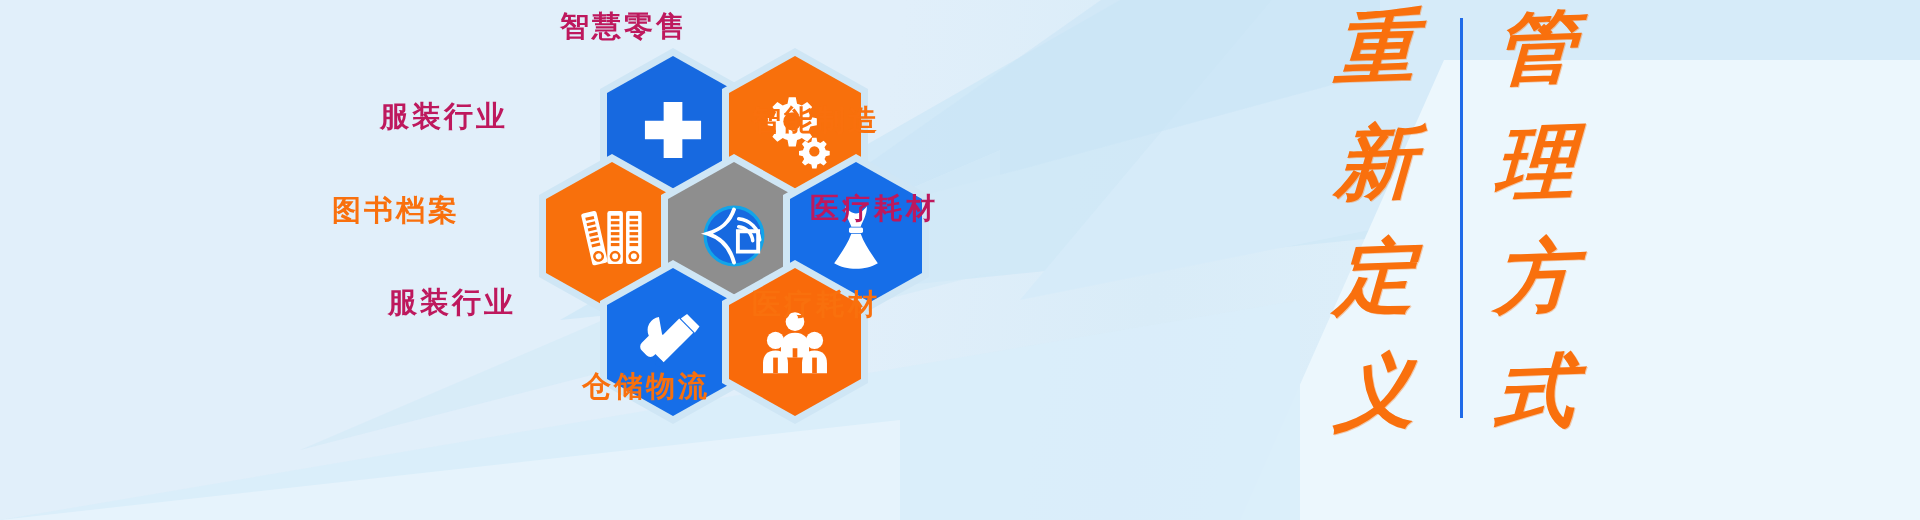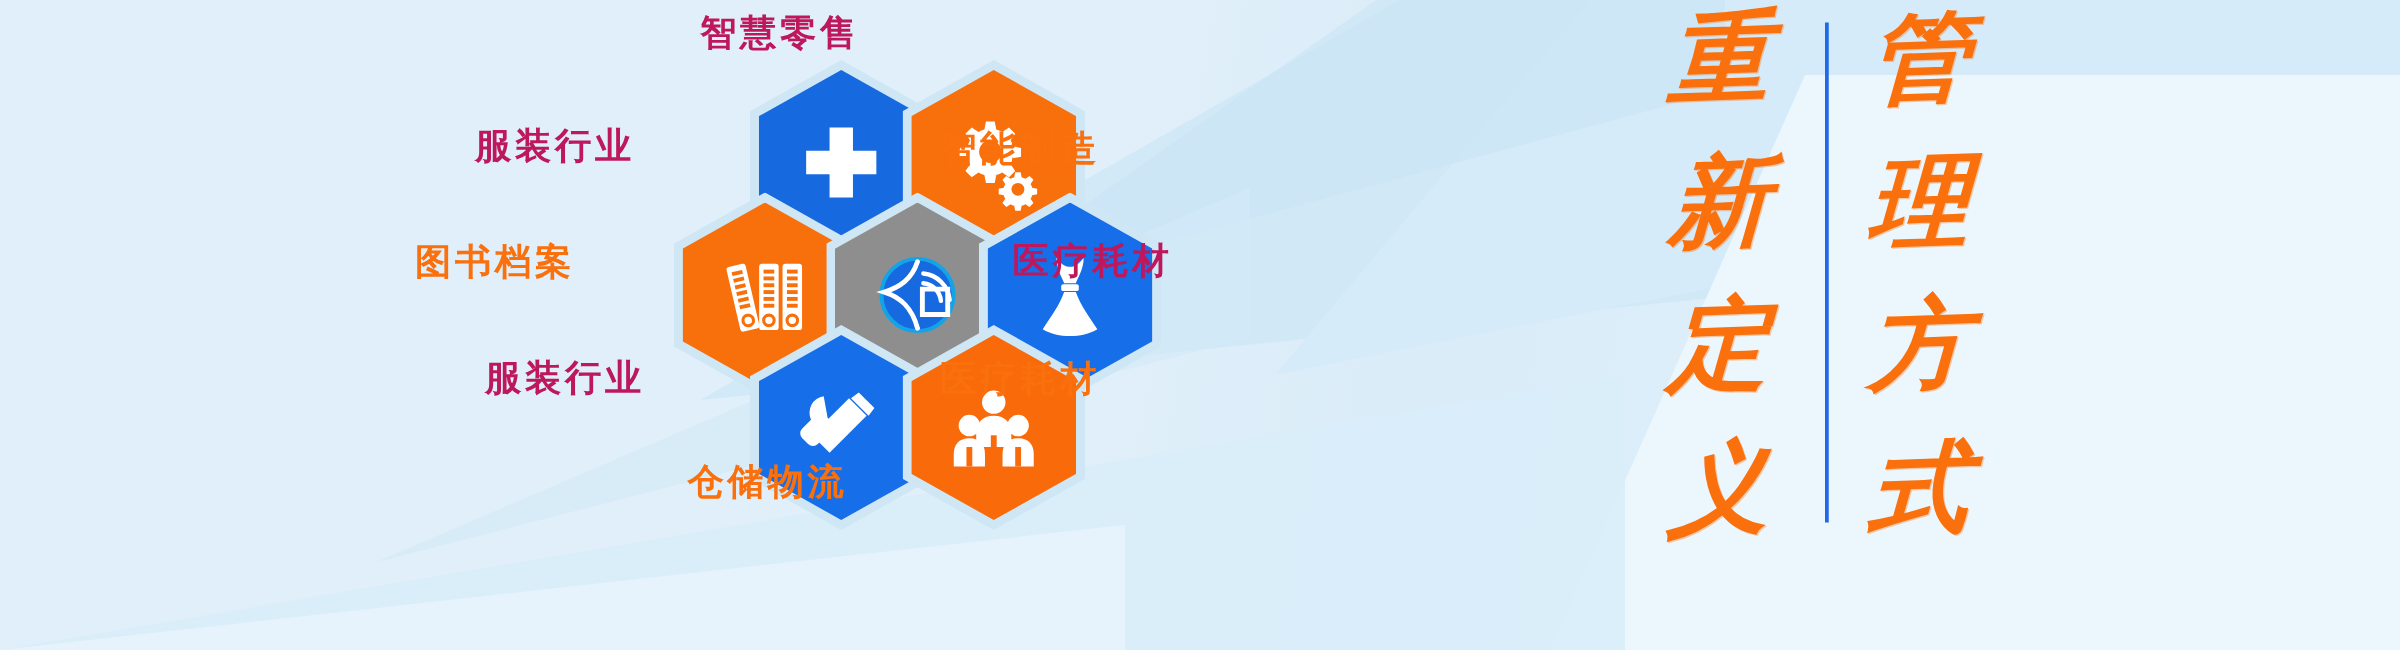--- a/index.html
+++ b/index.html
@@ -95,21 +95,21 @@
   .lb-blue{color:#be185d;font-family:Liberation Mono, monospace;}
   .lb-orange{color:#f9700d;}
 
   .l-retail {left:560px;top:14px;}
   .l-medical{left:380px;top:104px;}
   .l-manu   {left:752px;top:106px;}
   .l-book   {left:332px;top:196px;}
   .l-dress  {left:810px;top:196px;}
   .l-tool   {left:388px;top:290px;}
   .l-people {left:752px;top:290px;}
-  .l-ware   {left:550px;top:372px;}
+  .l-ware   {left:582px;top:372px;}
 
   
   #calligraphy{position:absolute;left:1320px;top:0px;width:320px;height:520px;}
   .calli-col{
     position:absolute;top:10px;width:110px;height:420px;
     display:flex;flex-direction:column;align-items:center;justify-content:space-between;
   }
   .calli-col.left{left:0px;}
   .calli-col.right{left:160px;}
   .calli-char{

